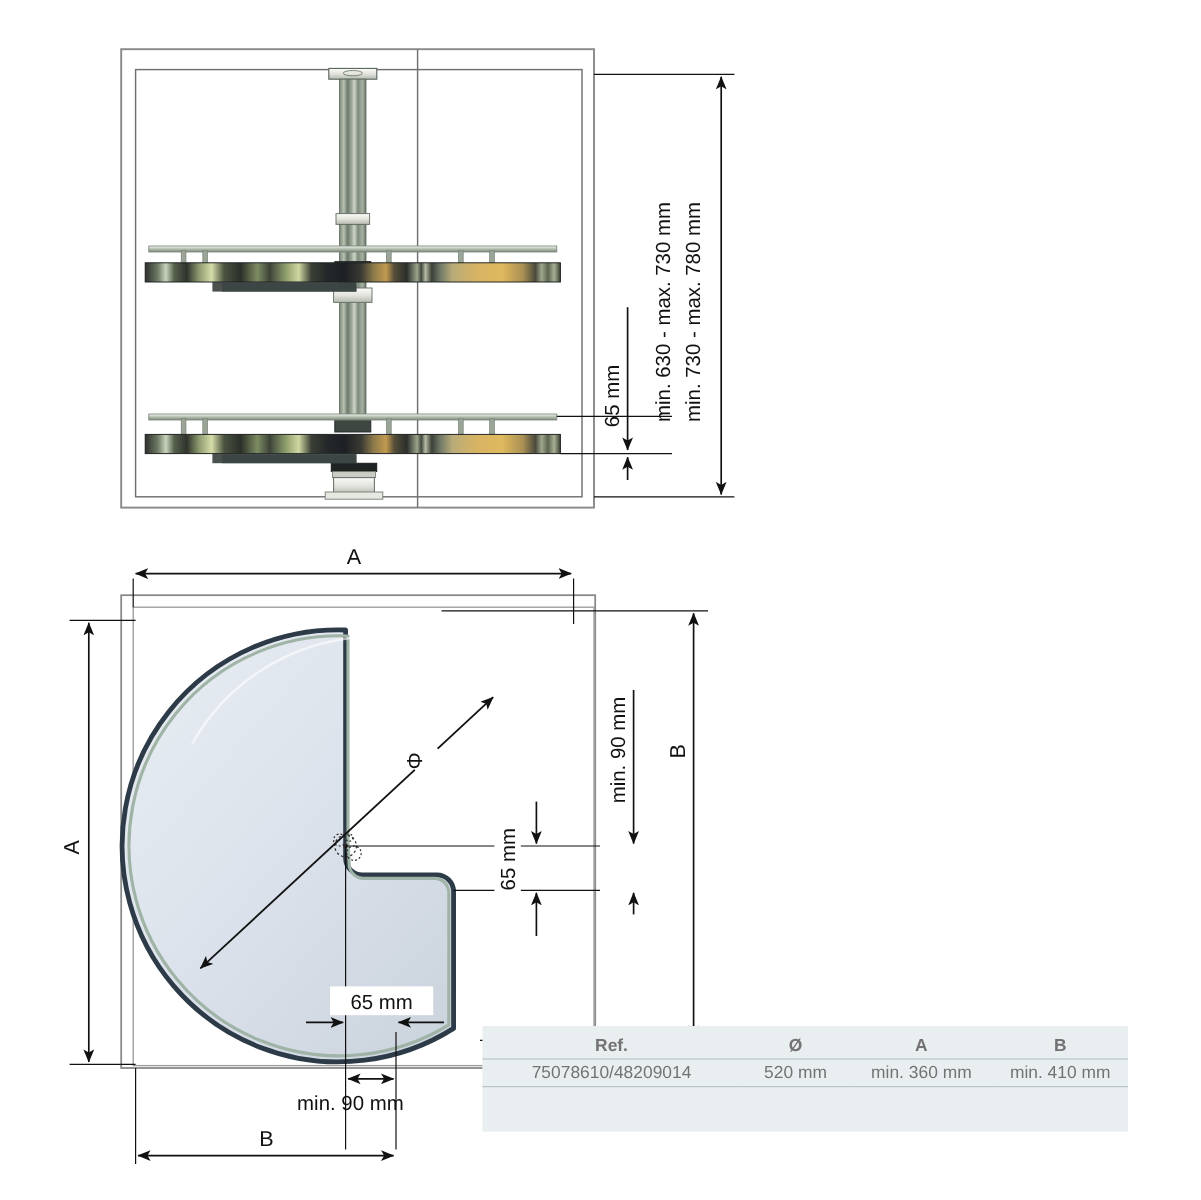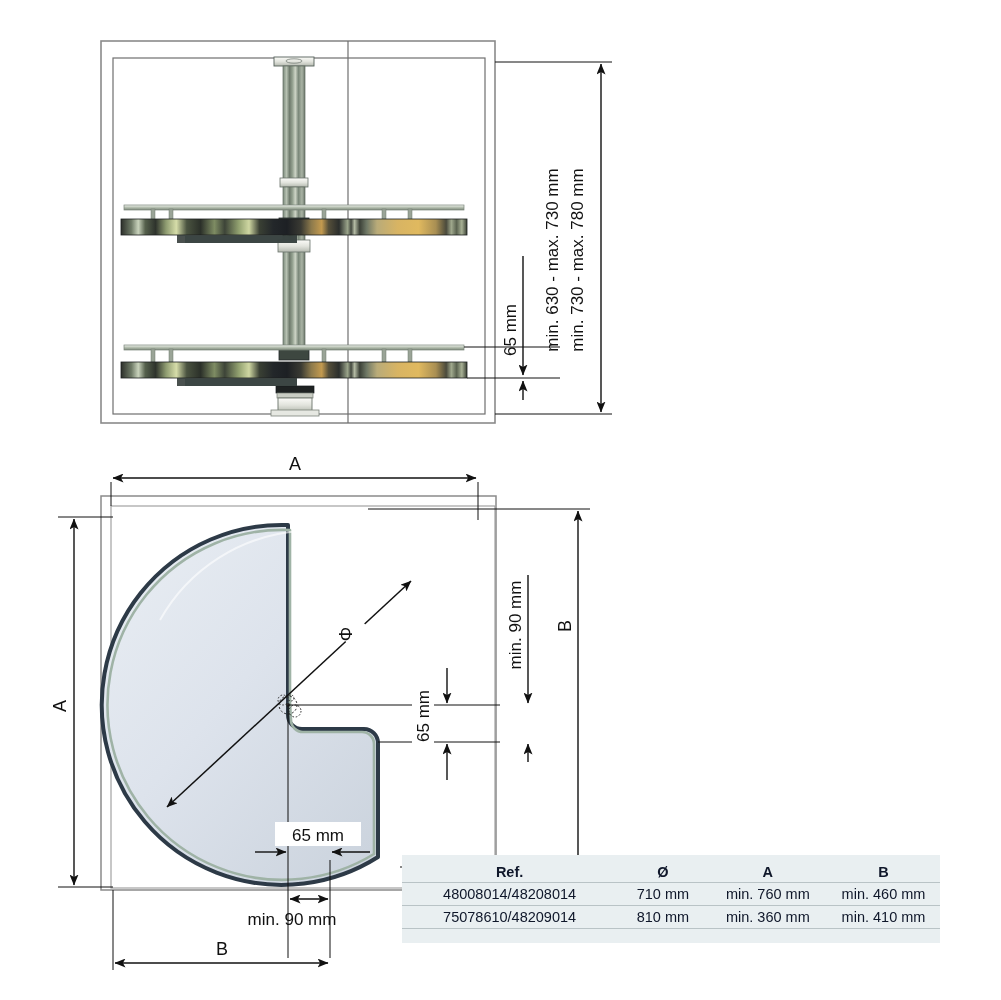--- a/index.html
+++ b/index.html
@@ -10,21 +10,21 @@
   .dimtxt{font-family:"Liberation Sans","DejaVu Sans",sans-serif;font-size:17px;fill:#111;}
   .lbl{font-family:"Liberation Sans","DejaVu Sans",sans-serif;font-size:18px;fill:#111;}
   
   #spec-table{
     position:absolute;left:402px;top:855px;width:538px;height:88px;
     background:#e9eff1;
   }
   #spec-table table{border-collapse:collapse;width:100%;margin-top:6px;}
   #spec-table th,#spec-table td{
     font-family:"Liberation Sans","DejaVu Sans",sans-serif;
-    font-size:14.5px;color:#0f172a;text-align:center;padding:3px 0 3px 0;
+    font-size:14.5px;color:#737373;text-align:center;padding:3px 0 3px 0;
     white-space:nowrap;
   }
   #spec-table th{font-weight:bold;font-size:14.5px;padding-bottom:2px;}
   #spec-table thead tr{border-bottom:1px solid #b9c3c6;}
   #spec-table tbody tr{border-bottom:1px solid #b9c3c6;}
   #spec-table tbody tr:first-child{border-top:1px solid #b9c3c6;}
   .col-ref{width:40%;}
   .col-d{width:17%;}
   .col-a{width:22%;}
   .col-b{width:21%;}
@@ -278,28 +278,22 @@
     <thead>
       <tr>
         <th class="col-ref">Ref.</th>
         <th class="col-d">Ø</th>
         <th class="col-a">A</th>
         <th class="col-b">B</th>
       </tr>
     </thead>
     <tbody>
       <tr>
-        <td>48008014/48208014</td>
-        <td>710 mm</td>
-        <td>min. 760 mm</td>
-        <td>min. 460 mm</td>
-      </tr>
-      <tr>
         <td>75078610/48209014</td>
-        <td>810 mm</td>
+        <td>520 mm</td>
         <td>min. 360 mm</td>
         <td>min. 410 mm</td>
       </tr>
     </tbody>
   </table>
 </div>
 
 </div>
 
 </body></html>

